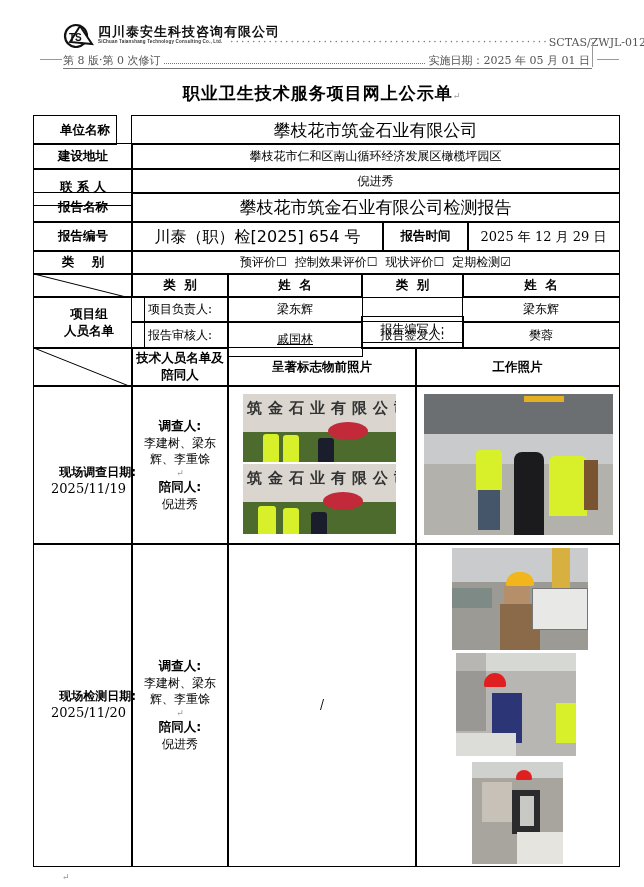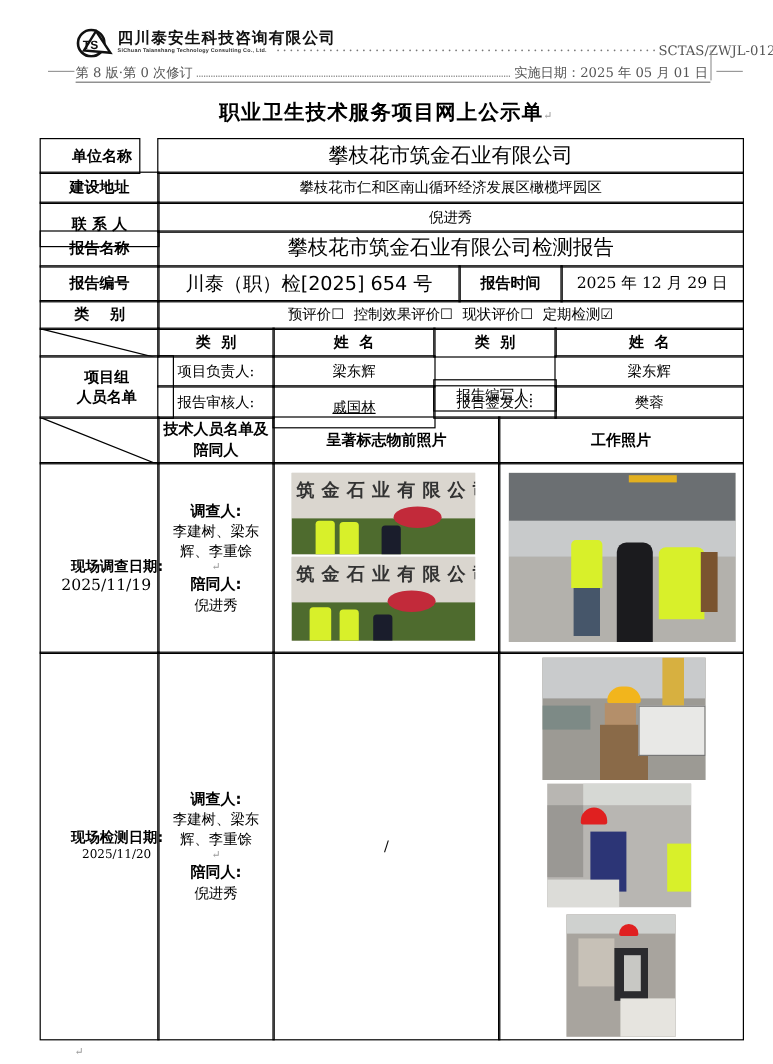--- a/index.html
+++ b/index.html
@@ -150,21 +150,21 @@
     <div style="position:absolute;left:52px;top:56px;width:26px;height:40px;background:#d8f02a;border-radius:4px 4px 0 0;"></div>
     <div style="position:absolute;left:54px;top:96px;width:22px;height:40px;background:#46566a;"></div>
     <div style="position:absolute;left:90px;top:58px;width:30px;height:83px;background:#1b1b1e;border-radius:8px 8px 0 0;"></div>
     <div style="position:absolute;left:125px;top:62px;width:38px;height:60px;background:#d8f02a;border-radius:6px 6px 0 0;"></div>
     <div style="position:absolute;left:160px;top:66px;width:14px;height:50px;background:#7a5430;"></div>
   </div>
 </div>
 
 <div class="cell stack" style="left:33px;top:543px;width:100px;height:324px;align-items:flex-end;padding-right:6px;">
   <span class="b" style="font-size:12px;white-space:nowrap;margin-right:-10px;">现场检测日期:</span>
-  <span style="font-size:10px;text-align:center;">2025/11/20</span>
+  <span style="font-size:13px;text-align:center;">2025/11/20</span>
 </div>
 <div class="cell stack" style="left:131px;top:543px;width:98px;height:324px;padding:0 4px;">
   <span class="b">调查人:</span>
   <span>李建树、梁东辉、李重馀</span>
   <span class="mark">↵</span>
   <span class="b">陪同人:</span>
   <span>倪进秀</span>
 </div>
 <div class="cell" style="left:227px;top:543px;width:190px;height:324px;">
   <span>/</span>

